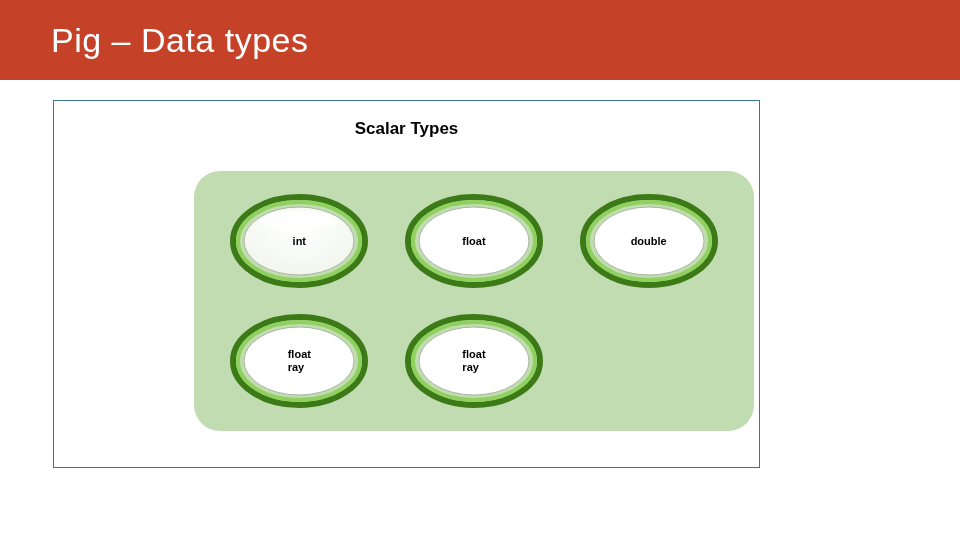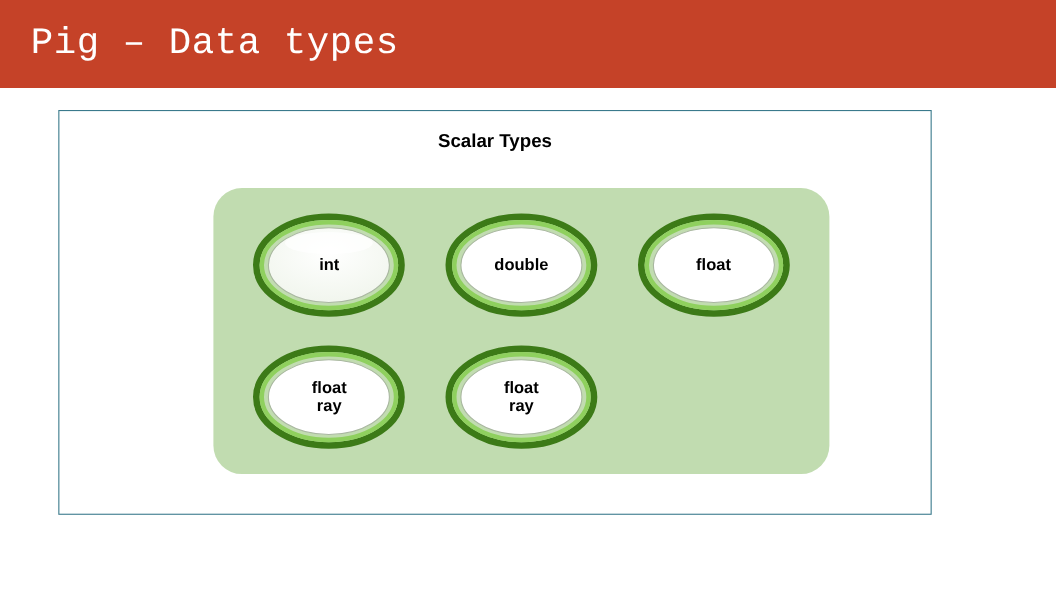--- a/index.html
+++ b/index.html
@@ -9,34 +9,33 @@
     height: 540px;
     position: relative;
     background: #fff;
   }
   .title-bar {
     width: 100%;
     height: 80px;
     background: #c54228;
     display: flex;
     align-items: center;
-    padding-left: 28px;
-    font-family: Liberation Mono, monospace;
+    padding-left: 51px;
   }
   .title-text {
     color: #fff;
     font-size: 34px;
     font-weight: 300;
     letter-spacing: 0.5px;
   }
   .content-frame {
     position: absolute;
     left: 53px;
     top: 100px;
-    width: 794px;
+    width: 707px;
     height: 368px;
     border: 1px solid #3a7a8c;
     background: #fff;
   }
   .diagram-title {
     position: absolute;
     top: 18px;
     left: 50%;
     transform: translateX(-50%);
     color: #000;
@@ -74,23 +73,22 @@
   .ellipse-svg {
     position: absolute;
     top: 0; left: 0;
     width: 148px;
     height: 100px;
   }
   .ellipse-label {
     position: relative;
     font-family: Verdana, Arial, sans-serif;
     font-weight: bold;
-    font-size: 15px;
+    font-size: 11px;
     color: #000;
-    text-align: center;
     line-height: 1.15;
     max-width: 100px;
     white-space: pre-line;
   }
 </style>
 </head>
 <body>
 
 <div class="slide">
   <div class="title-bar">
@@ -120,31 +118,31 @@
         </div>
 
 
         <div class="ellipse-wrap">
           <svg class="ellipse-svg" viewBox="0 0 148 100">
             <ellipse cx="74" cy="50" rx="66" ry="44" fill="none" stroke="#3c7a17" stroke-width="6"></ellipse>
             <ellipse cx="74" cy="50" rx="61" ry="39" fill="none" stroke="#8fd05e" stroke-width="4"></ellipse>
             <ellipse cx="74" cy="50" rx="55" ry="34" fill="#ffffff" stroke="#a9b7a0" stroke-width="1"></ellipse>
             <ellipse cx="74" cy="30" rx="40" ry="10" fill="rgba(255,255,255,0.7)"></ellipse>
           </svg>
-          <div class="ellipse-label">double</div>
+          <div class="ellipse-label">float</div>
         </div>
 
         <div class="ellipse-wrap">
           <svg class="ellipse-svg" viewBox="0 0 148 100">
             <ellipse cx="74" cy="50" rx="66" ry="44" fill="none" stroke="#3c7a17" stroke-width="6"></ellipse>
             <ellipse cx="74" cy="50" rx="61" ry="39" fill="none" stroke="#8fd05e" stroke-width="4"></ellipse>
             <ellipse cx="74" cy="50" rx="55" ry="34" fill="#ffffff" stroke="#a9b7a0" stroke-width="1"></ellipse>
             <ellipse cx="74" cy="30" rx="40" ry="10" fill="rgba(255,255,255,0.7)"></ellipse>
           </svg>
-          <div class="ellipse-label">float</div>
+          <div class="ellipse-label">double</div>
         </div>
 
         <div class="ellipse-wrap">
           <svg class="ellipse-svg" viewBox="0 0 148 100">
             <ellipse cx="74" cy="50" rx="66" ry="44" fill="none" stroke="#3c7a17" stroke-width="6"></ellipse>
             <ellipse cx="74" cy="50" rx="61" ry="39" fill="none" stroke="#8fd05e" stroke-width="4"></ellipse>
             <ellipse cx="74" cy="50" rx="55" ry="34" fill="#ffffff" stroke="#a9b7a0" stroke-width="1"></ellipse>
             <ellipse cx="74" cy="30" rx="40" ry="10" fill="rgba(255,255,255,0.7)"></ellipse>
           </svg>
           <div class="ellipse-label">float

